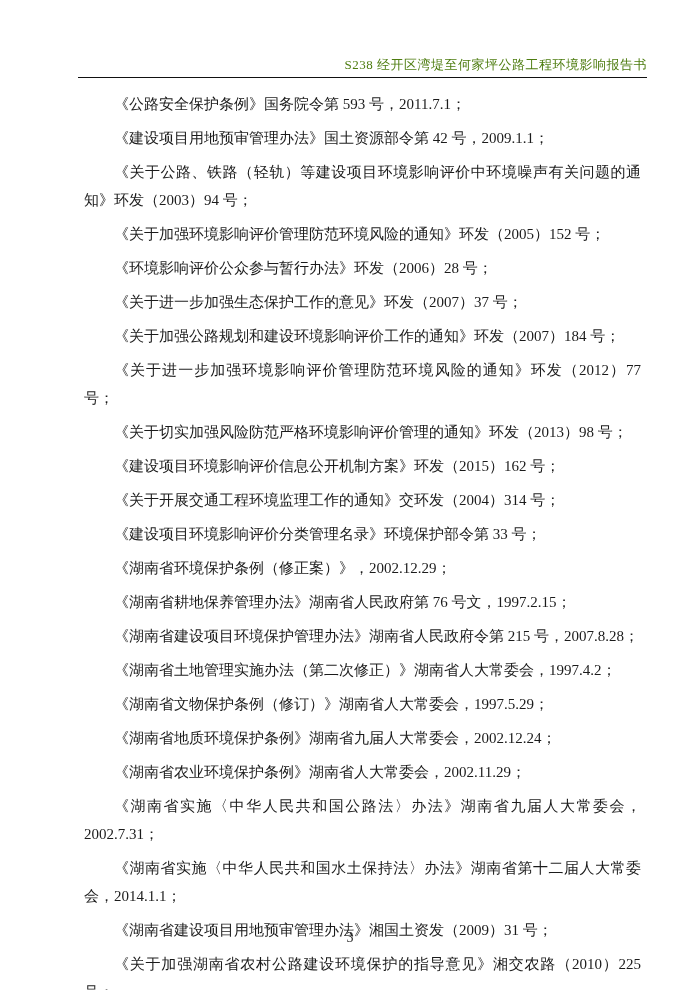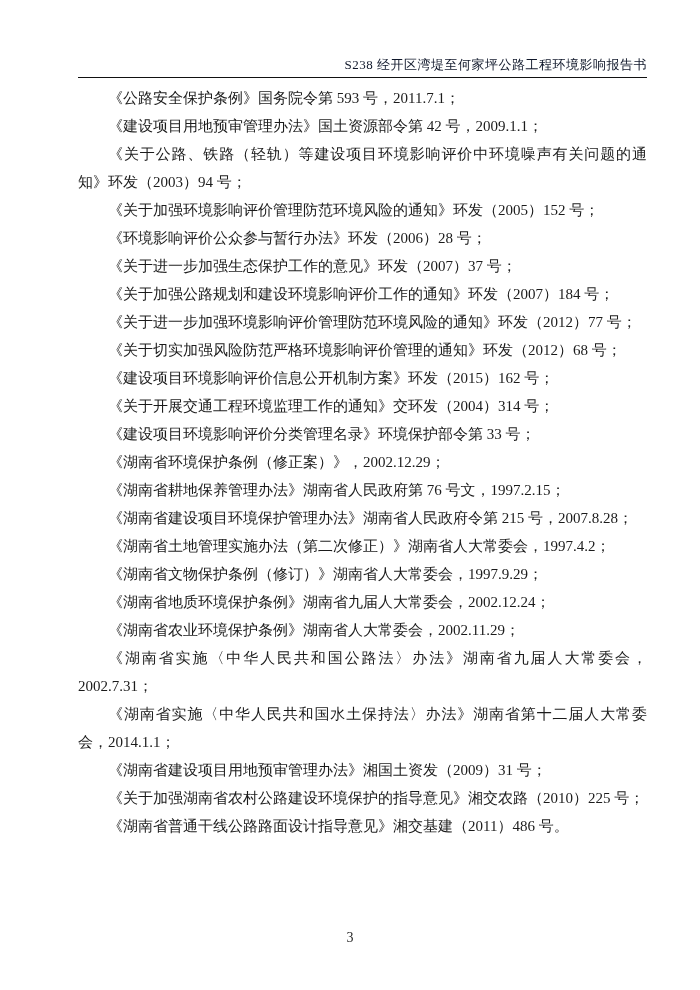--- a/index.html
+++ b/index.html
@@ -19,42 +19,42 @@
     box-sizing: border-box;
   }
   .running-header {
     position: absolute;
     top: 56px;
     left: 78px;
     width: 569px;
     text-align: right;
     font-size: 13px;
     letter-spacing: 0.5px;
-    color: #0f172a;
+    color: #4d7c0f;
     white-space: nowrap;
   }
   .header-rule {
     position: absolute;
     top: 77px;
     left: 78px;
     width: 569px;
     height: 0;
     border-top: 1.6px solid #111111;
   }
   .document-body {
     position: absolute;
     top: 84px;
     left: 78px;
     width: 569px;
     font-size: 15px;
     line-height: 28px;
     text-align: justify;
   }
   .document-body p.para {
-    margin: 0;
+    margin: 6px;
     padding: 0;
     text-indent: 2em;
   }
   .page-footer {
     position: absolute;
     left: 0;
     bottom: 44px;
     width: 100%;
     text-align: center;
     font-size: 14px;
@@ -72,29 +72,29 @@
 
   <div class="document-body">
       <p class="para">《公路安全保护条例》国务院令第 593 号，2011.7.1；</p>
       <p class="para">《建设项目用地预审管理办法》国土资源部令第 42 号，2009.1.1；</p>
       <p class="para">《关于公路、铁路（轻轨）等建设项目环境影响评价中环境噪声有关问题的通知》环发（2003）94 号；</p>
       <p class="para">《关于加强环境影响评价管理防范环境风险的通知》环发（2005）152 号；</p>
       <p class="para">《环境影响评价公众参与暂行办法》环发（2006）28 号；</p>
       <p class="para">《关于进一步加强生态保护工作的意见》环发（2007）37 号；</p>
       <p class="para">《关于加强公路规划和建设环境影响评价工作的通知》环发（2007）184 号；</p>
       <p class="para">《关于进一步加强环境影响评价管理防范环境风险的通知》环发（2012）77 号；</p>
-      <p class="para">《关于切实加强风险防范严格环境影响评价管理的通知》环发（2012）68 号；</p>
+      <p class="para">《关于切实加强风险防范严格环境影响评价管理的通知》环发（2013）98 号；</p>
       <p class="para">《建设项目环境影响评价信息公开机制方案》环发（2015）162 号；</p>
       <p class="para">《关于开展交通工程环境监理工作的通知》交环发（2004）314 号；</p>
       <p class="para">《建设项目环境影响评价分类管理名录》环境保护部令第 33 号；</p>
       <p class="para">《湖南省环境保护条例（修正案）》，2002.12.29；</p>
       <p class="para">《湖南省耕地保养管理办法》湖南省人民政府第 76 号文，1997.2.15；</p>
       <p class="para">《湖南省建设项目环境保护管理办法》湖南省人民政府令第 215 号，2007.8.28；</p>
       <p class="para">《湖南省土地管理实施办法（第二次修正）》湖南省人大常委会，1997.4.2；</p>
-      <p class="para">《湖南省文物保护条例（修订）》湖南省人大常委会，1997.9.29；</p>
+      <p class="para">《湖南省文物保护条例（修订）》湖南省人大常委会，1997.5.29；</p>
       <p class="para">《湖南省地质环境保护条例》湖南省九届人大常委会，2002.12.24；</p>
       <p class="para">《湖南省农业环境保护条例》湖南省人大常委会，2002.11.29；</p>
       <p class="para">《湖南省实施〈中华人民共和国公路法〉办法》湖南省九届人大常委会，2002.7.31；</p>
       <p class="para">《湖南省实施〈中华人民共和国水土保持法〉办法》湖南省第十二届人大常委会，2014.1.1；</p>
       <p class="para">《湖南省建设项目用地预审管理办法》湘国土资发（2009）31 号；</p>
       <p class="para">《关于加强湖南省农村公路建设环境保护的指导意见》湘交农路（2010）225 号；</p>
       <p class="para">《湖南省普通干线公路路面设计指导意见》湘交基建（2011）486 号。</p>
     </div>
 
   <div class="page-footer">3</div>

